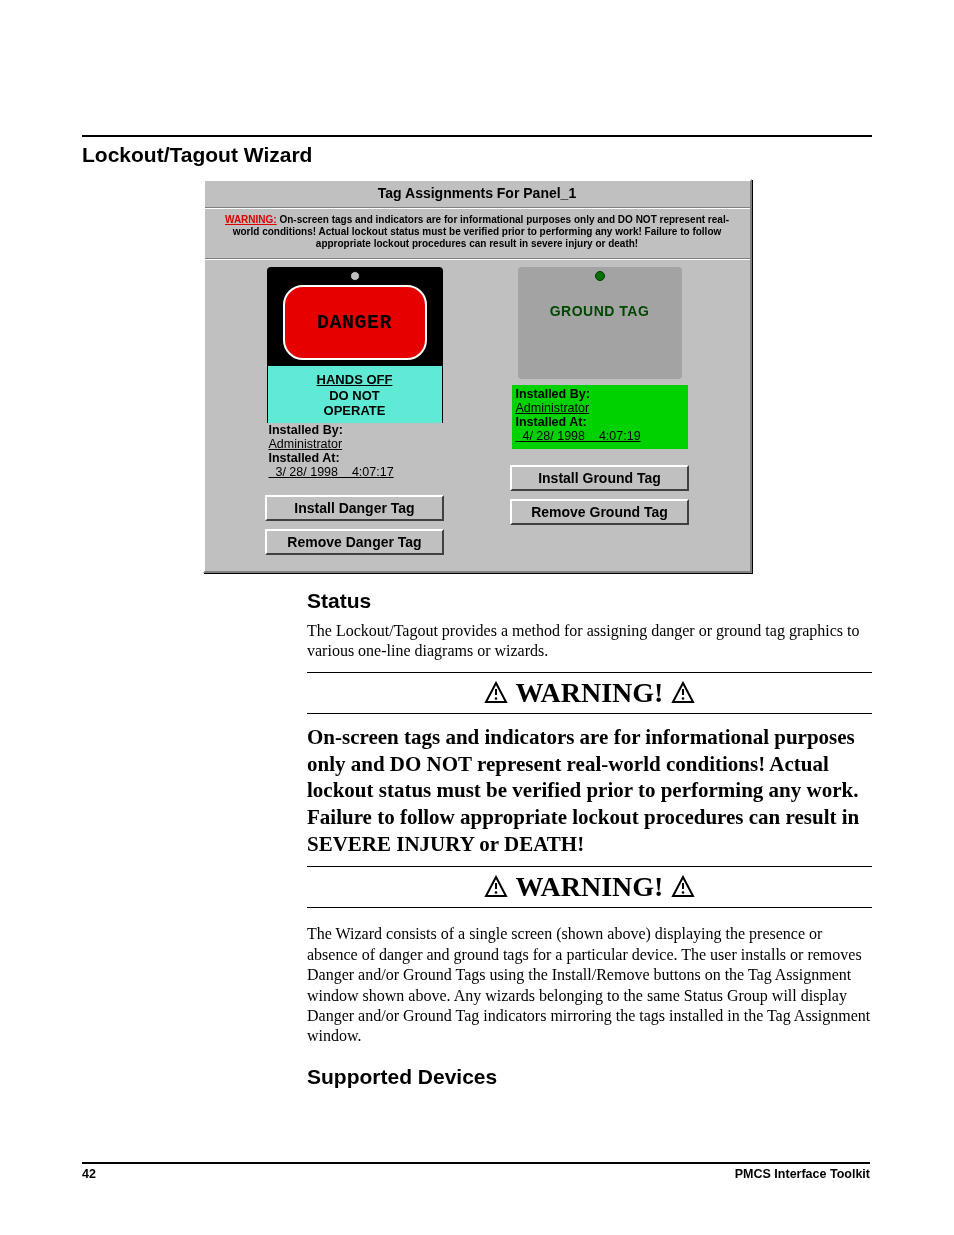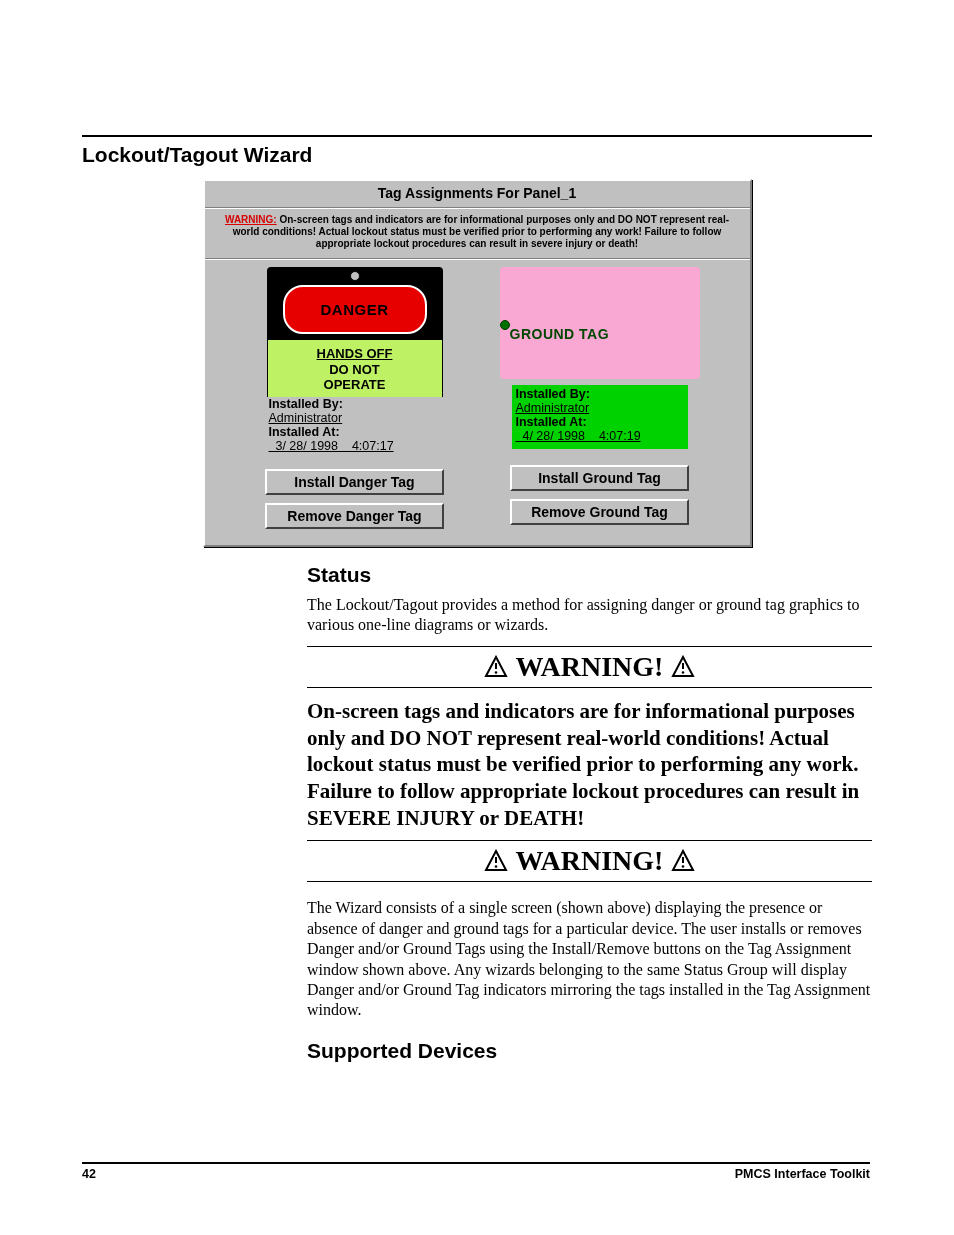--- a/index.html
+++ b/index.html
@@ -94,46 +94,46 @@
     margin-top: 4px;
     border: 1px solid #000;
   }
   .danger-pill {
     width: 140px;
     margin-top: 4px;
     background: #e60000;
     border-radius: 20px;
     border: 2px solid #fff;
     color: #000;
-    font-family: Liberation Sans, sans-serif;
+    font-family: Liberation Mono, monospace;
     font-weight: 900;
-    font-size: 15px;
-    text-align: center;
-    padding: 14px 0;
+    font-size: 20px;
+    text-align: center;
+    padding: 24px 0;
     letter-spacing: 0.5px;
   }
   .danger-white {
-    background: #bef264;
+    background: #5eead4;
     width: 174px;
     margin-top: 6px;
     font-family: Arial, Helvetica, sans-serif;
     font-weight: 900;
     font-size: 13px;
     text-align: center;
     line-height: 1.2;
     padding: 6px 0 44px 0;
   }
   .danger-white .u { text-decoration: underline; }
   .ground-card {
-    width: 200px;
+    width: 164px;
     height: 112px;
-    background: #f9a8d4;
+    background: #a3a3a3;
     border-radius: 4px;
     display: flex;
-    flex-direction: row;
+    flex-direction: column;
     align-items: center;
     margin-bottom: 6px;
   }
   .ground-card .ghole {
     width: 8px; height: 8px;
     border-radius: 50%;
     background: #007000;
     border: 1px solid #003800;
     margin-top: 4px;
   }

